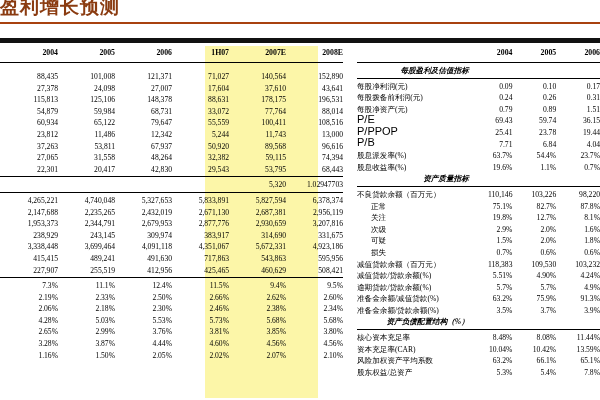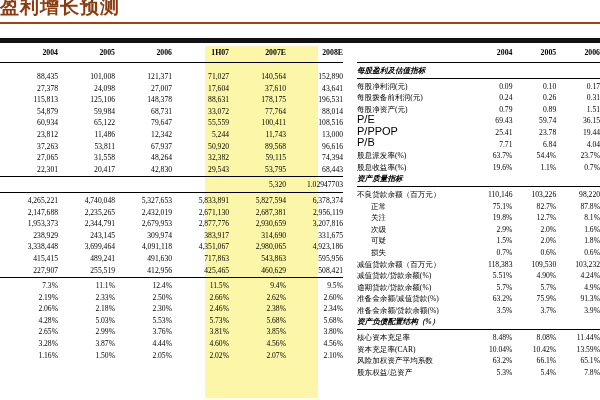--- a/index.html
+++ b/index.html
@@ -78,20 +78,21 @@
   }
   .hdr td.lbl { text-align: left; }
 
   .num { text-align: right; padding-right: 1px; }
   .lbl { text-align: left; padding-left: 0px; }
 
   
   .sect td {
     font-weight: bold;
     font-style: italic;
+    text-align: right;
   }
   .indent { padding-left: 14px !important; }
 
   
   .cn {
     font-family: "Liberation Serif", "DejaVu Serif", serif;
     font-weight: bold;
   }
   .ascii {
     font-family: "Liberation Sans", "DejaVu Sans", sans-serif;
@@ -286,21 +287,21 @@
         <td class="num">309,974</td>
         <td class="num">383,917</td>
         <td class="num">314,690</td>
         <td class="num">331,675</td>
       </tr>
       <tr>
         <td class="num">3,338,448</td>
         <td class="num">3,699,464</td>
         <td class="num">4,091,118</td>
         <td class="num">4,351,067</td>
-        <td class="num">2,980,065</td>
+        <td class="num">5,672,331</td>
         <td class="num">4,923,186</td>
       </tr>
       <tr>
         <td class="num">415,415</td>
         <td class="num">489,241</td>
         <td class="num">491,630</td>
         <td class="num">717,863</td>
         <td class="num">543,863</td>
         <td class="num">595,956</td>
       </tr>

